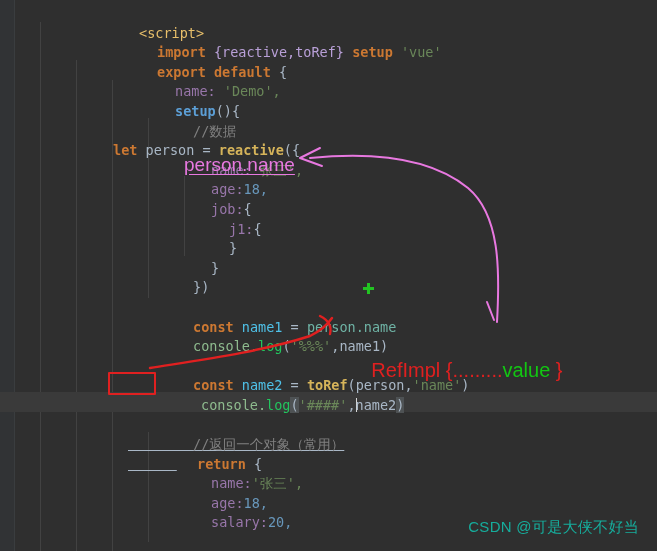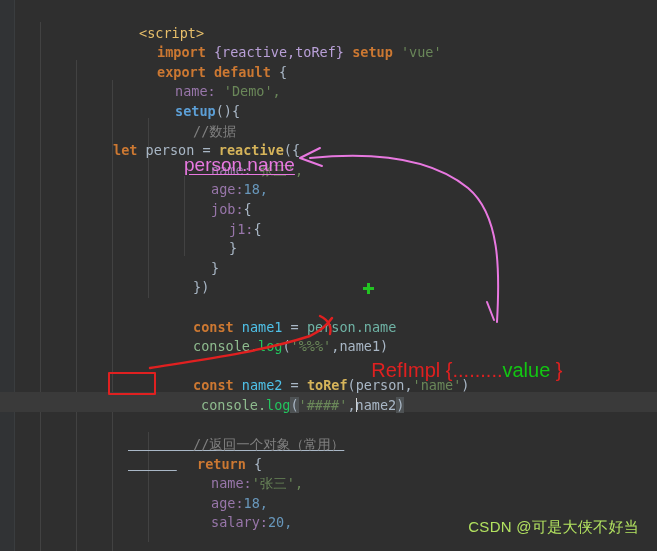--- a/index.html
+++ b/index.html
@@ -132,21 +132,21 @@
     position: absolute;
     border: 2px solid #e02020;
     border-radius: 1px;
   }
 
   
   .watermark {
     position: absolute;
     right: 18px;
     bottom: 14px;
-    color: #bef264;
+    color: #14b8a6;
     font-size: 15px;
     font-family: "Liberation Sans", sans-serif;
     opacity: .92;
     letter-spacing: .3px;
   }
 
   
   .plus-cursor { position: absolute; }
   .plus-cursor::before, .plus-cursor::after {
     content: "";

